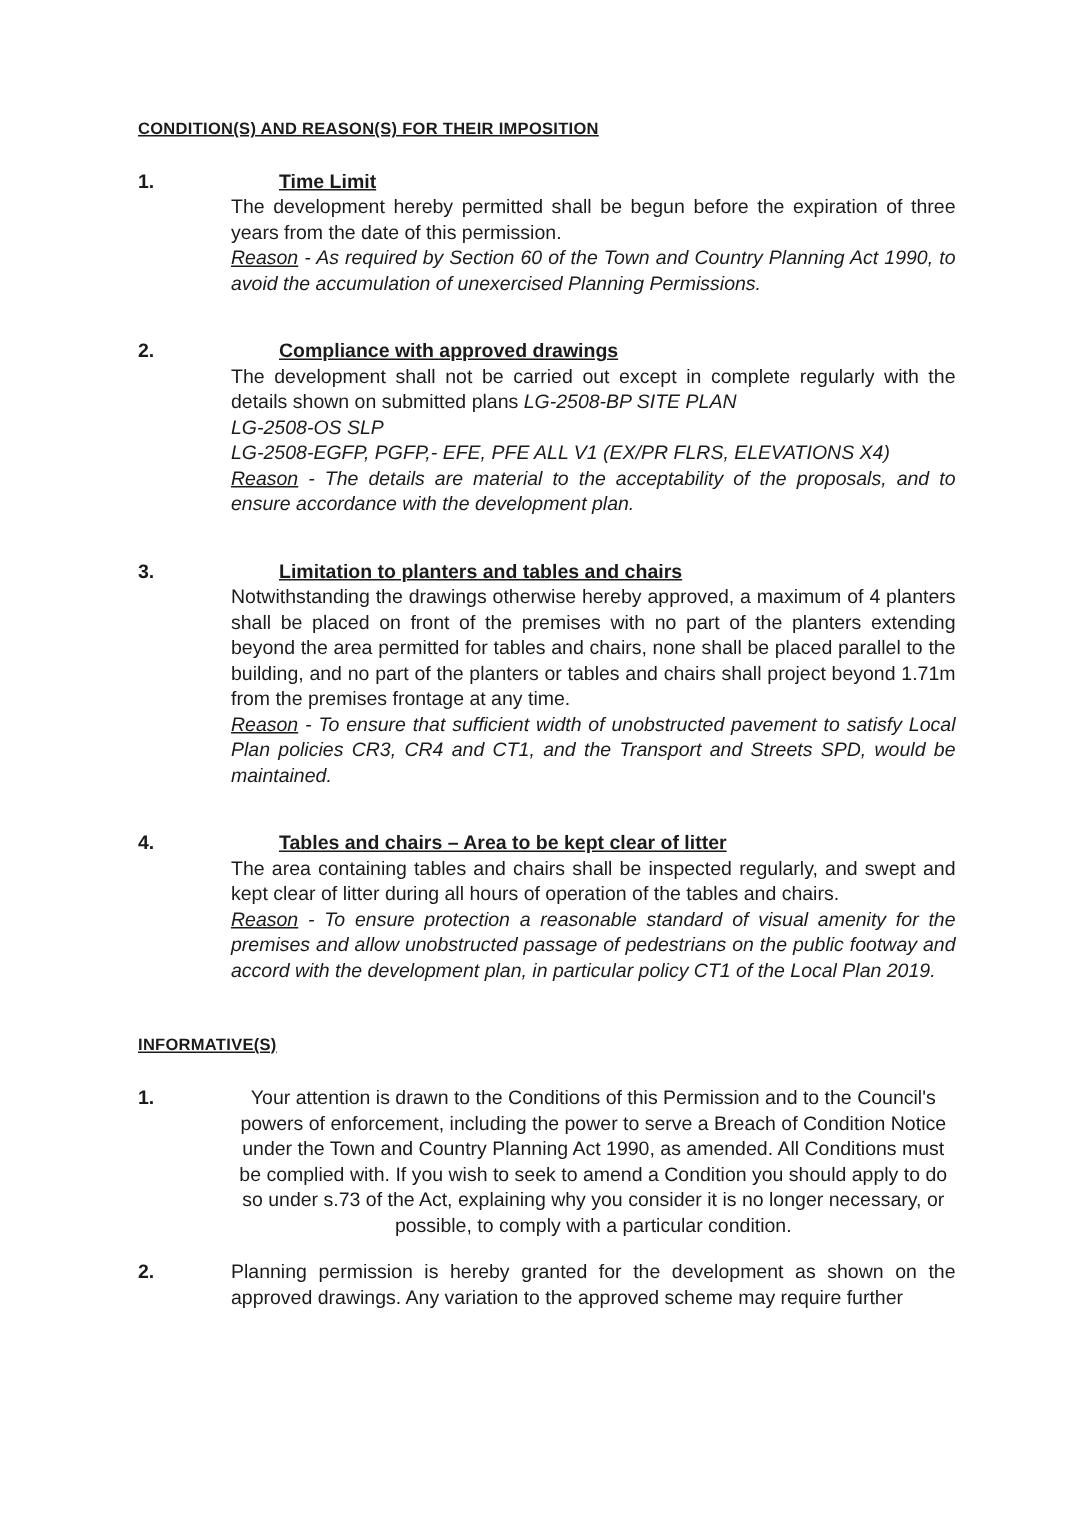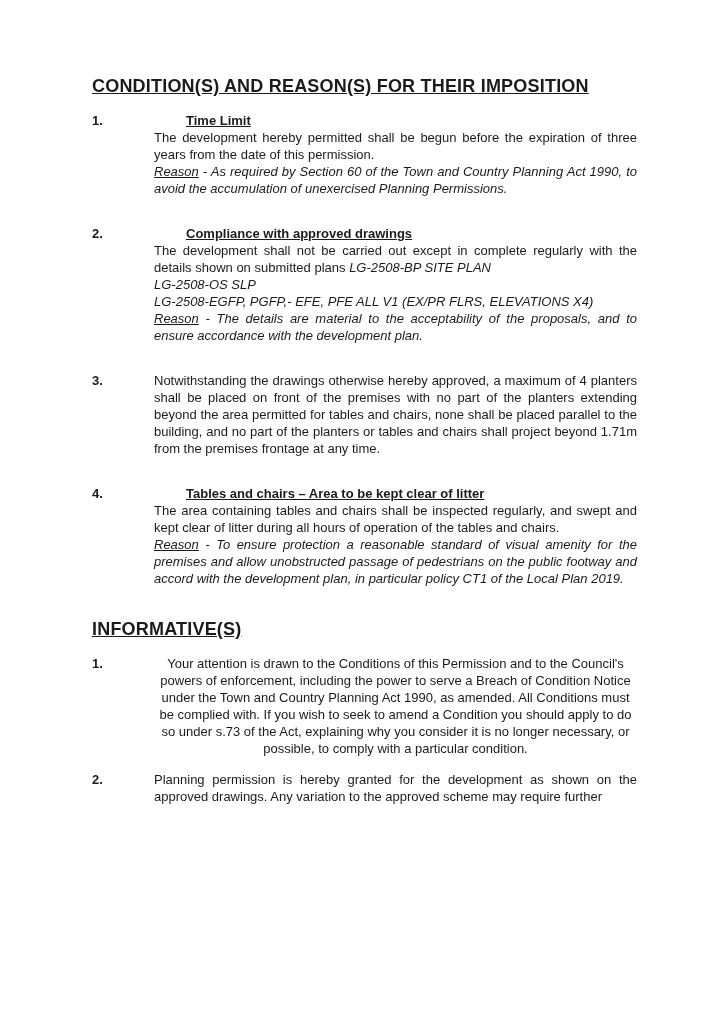--- a/index.html
+++ b/index.html
@@ -11,21 +11,21 @@
     color: #1b1b1b;
     font-family: "Liberation Sans", sans-serif;
     font-size: 13px;
     line-height: 17px;
     padding: 78px 87px 0 92px;
     overflow: hidden;
   }
   .section-heading {
     font-weight: bold;
     text-decoration: underline;
-    font-size: 18px;
+    font-size: 11px;
     margin-bottom: 17px;
     letter-spacing: 0.2px;
   }
   .informatives-heading {
     margin-top: 34px;
   }
   .item { display: flex; }
   .cond-item { margin-bottom: 28px; }
   .inf-item { margin-bottom: 14px; }
   .item-num { width: 62px; flex: none; font-weight: bold; }
@@ -59,21 +59,23 @@
     <div class="item-content">
       <div class="cond-title">Compliance with approved drawings</div>
       <div class="cond-body"><span>The development shall not be carried out except in complete regularly with the details shown on submitted plans </span><span class="plans-ref">LG-2508-BP SITE PLAN</span><br><span class="plans-ref">LG-2508-OS SLP</span><br><span class="plans-ref">LG-2508-EGFP, PGFP,- EFE, PFE ALL V1  (EX/PR FLRS, ELEVATIONS X4)</span></div>
       <div class="reason-para"><span class="reason-label">Reason</span><span> - The details are material to the acceptability of the proposals, and to ensure accordance with the development plan.</span></div>
     </div>
   </div>
 
   <div class="item cond-item">
     <div class="item-num">3.</div>
     <div class="item-content">
+      <div class="cond-title">Limitation to planters and tables and chairs</div>
       <div class="cond-body">Notwithstanding the drawings otherwise hereby approved,  a maximum of 4 planters shall be placed on front of the premises with no part of the planters extending beyond the area permitted for tables and chairs, none shall be placed parallel to the building, and no part of the planters or tables and chairs shall project beyond 1.71m from the premises frontage at any time.</div>
+      <div class="reason-para"><span class="reason-label">Reason</span><span> - To ensure that sufficient width of unobstructed pavement to satisfy Local Plan policies CR3, CR4 and CT1, and the Transport and Streets SPD, would be maintained.</span></div>
     </div>
   </div>
 
   <div class="item cond-item">
     <div class="item-num">4.</div>
     <div class="item-content">
       <div class="cond-title">Tables and chairs – Area to be kept clear of litter</div>
       <div class="cond-body">The area containing tables and chairs shall be inspected regularly, and swept and kept clear of litter during all hours of operation of the tables and chairs.</div>
       <div class="reason-para"><span class="reason-label">Reason</span><span> - To ensure protection a reasonable standard of visual amenity for the premises and allow unobstructed passage of pedestrians on the public footway and accord with the development plan, in particular policy CT1 of the Local Plan 2019.</span></div>
     </div>

